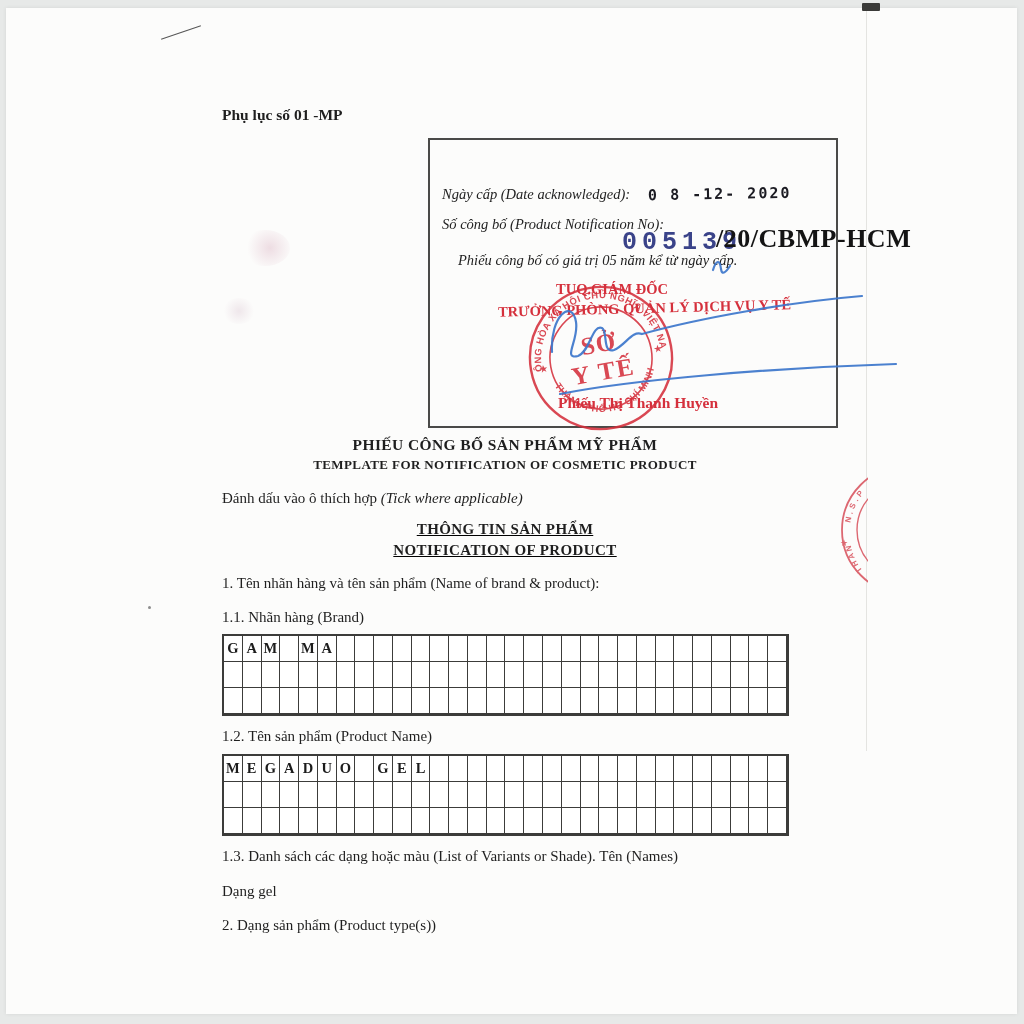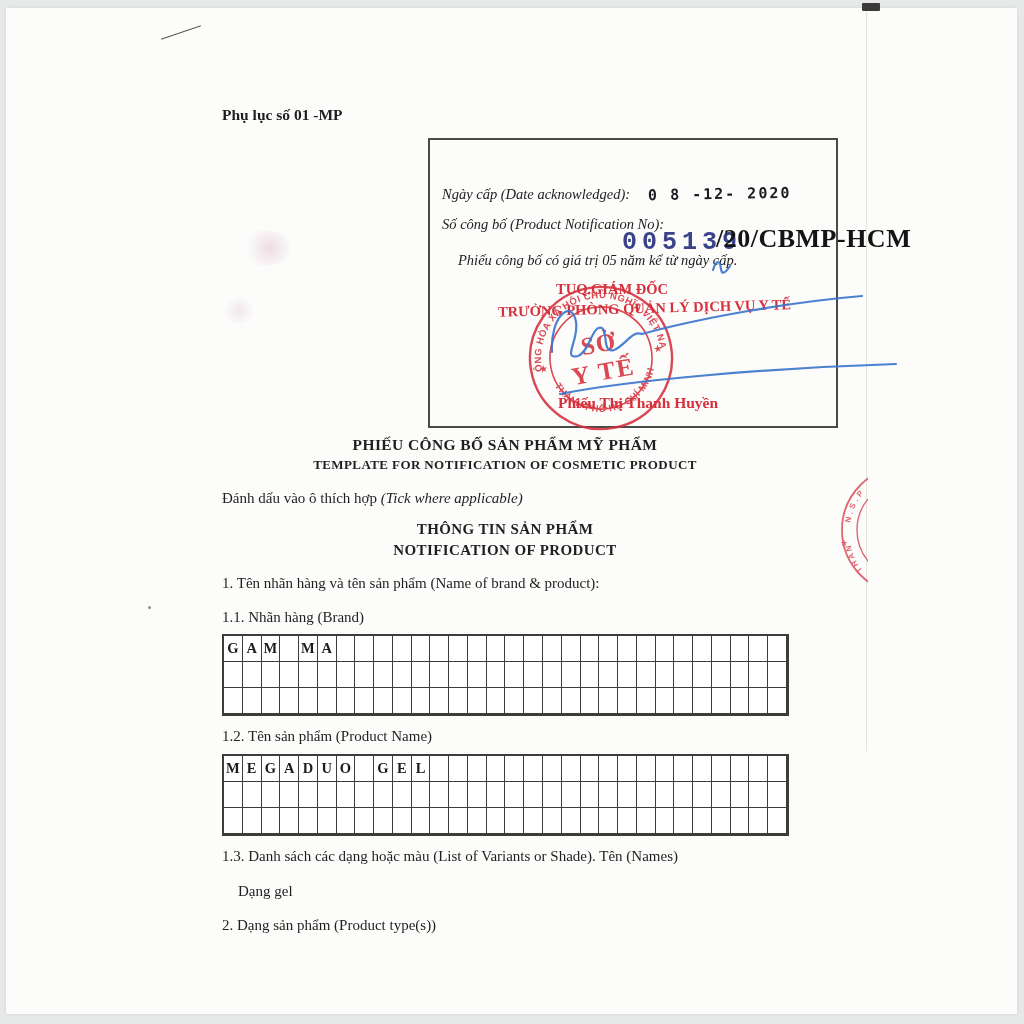--- a/index.html
+++ b/index.html
@@ -118,21 +118,21 @@
 
   <div class="abs center-block" style="left:160px;top:436px;width:690px;">
     <div class="txt bold" style="font-size:15.5px;letter-spacing:.4px;">PHIẾU CÔNG BỐ SẢN PHẨM MỸ PHẨM</div>
     <div class="txt bold" style="font-size:13px;letter-spacing:.4px;margin-top:2px;">TEMPLATE FOR NOTIFICATION OF COSMETIC PRODUCT</div>
   </div>
 
   <div class="abs txt" style="left:222px;top:489px;">
     <span>Đánh dấu vào ô thích hợp </span><span class="ital">(Tick where applicable)</span>
   </div>
 
-  <div class="abs center-block" style="left:160px;top:520px;width:690px;">
+  <div class="abs center-block" style="left:160px;top:520px;width:690px;text-decoration:underline;">
     <div class="txt bold" style="font-size:15px;letter-spacing:.4px;">THÔNG TIN SẢN PHẨM</div>
     <div class="txt bold" style="font-size:15px;letter-spacing:.4px;margin-top:3px;">NOTIFICATION OF PRODUCT</div>
   </div>
 
   <div class="abs txt" style="left:222px;top:574px;">1. Tên nhãn hàng và tên sản phẩm (Name of brand &amp; product):</div>
   <div class="abs txt" style="left:222px;top:608px;">1.1. Nhãn hàng (Brand)</div>
 
   <div class="char-grid" style="left: 222px; top: 634px; grid-template-columns: repeat(30, 1fr);">
       <div class="cell">G</div>
       <div class="cell">A</div>
@@ -315,15 +315,15 @@
       <div class="cell"></div>
       <div class="cell"></div>
       <div class="cell"></div>
       <div class="cell"></div>
       <div class="cell"></div>
       <div class="cell"></div>
       <div class="cell"></div>
     </div>
 
   <div class="abs txt" style="left:222px;top:847px;">1.3. Danh sách các dạng hoặc màu (List of Variants or Shade). Tên (Names)</div>
-  <div class="abs txt" style="left:222px;top:882px;margin-left:16px;">Dạng gel</div>
+  <div class="abs txt" style="left:222px;top:882px;">Dạng gel</div>
   <div class="abs txt" style="left:222px;top:916px;">2. Dạng sản phẩm (Product type(s))</div>
 </div>
 
 </body></html>

